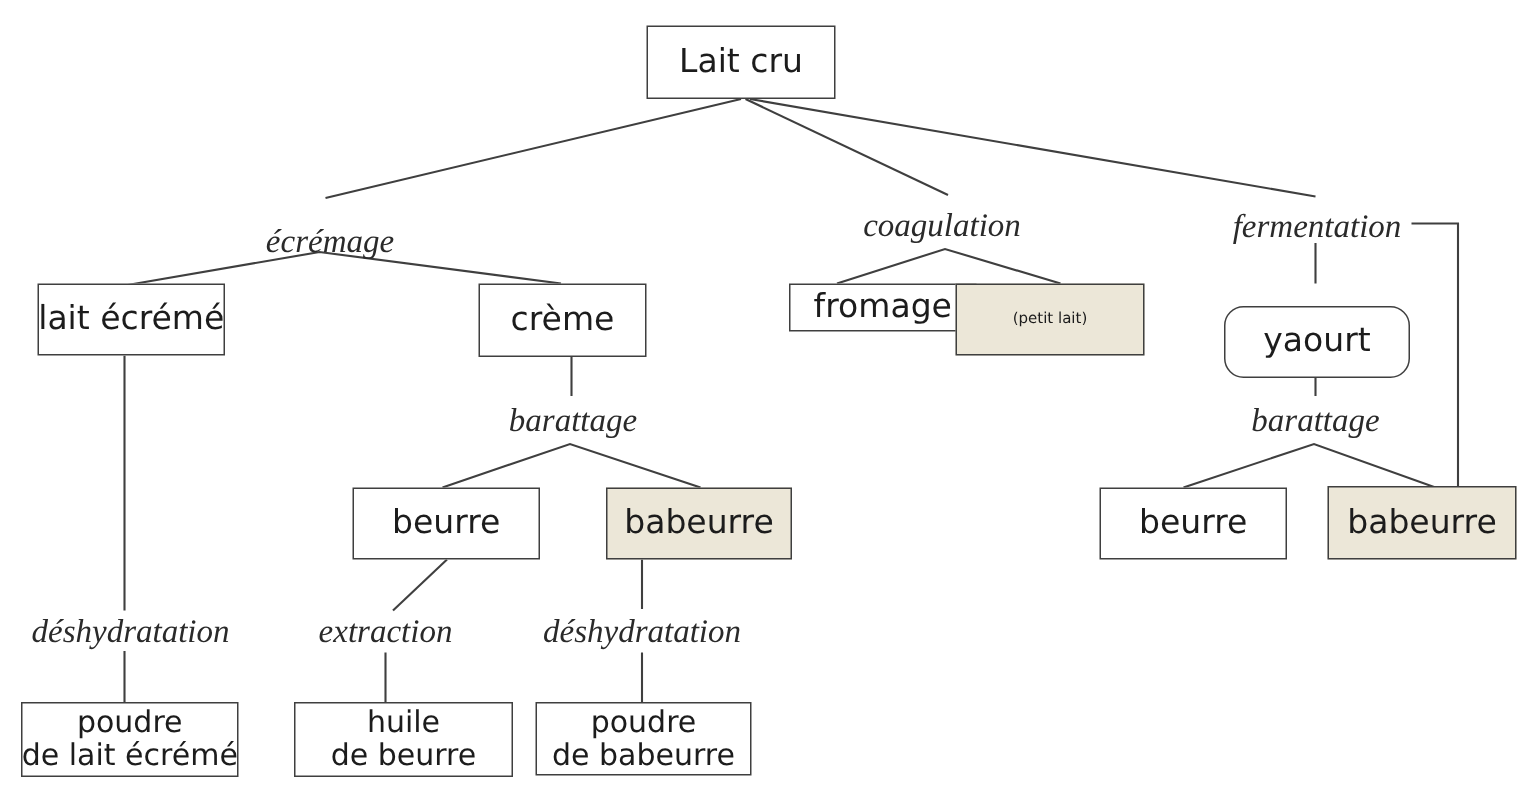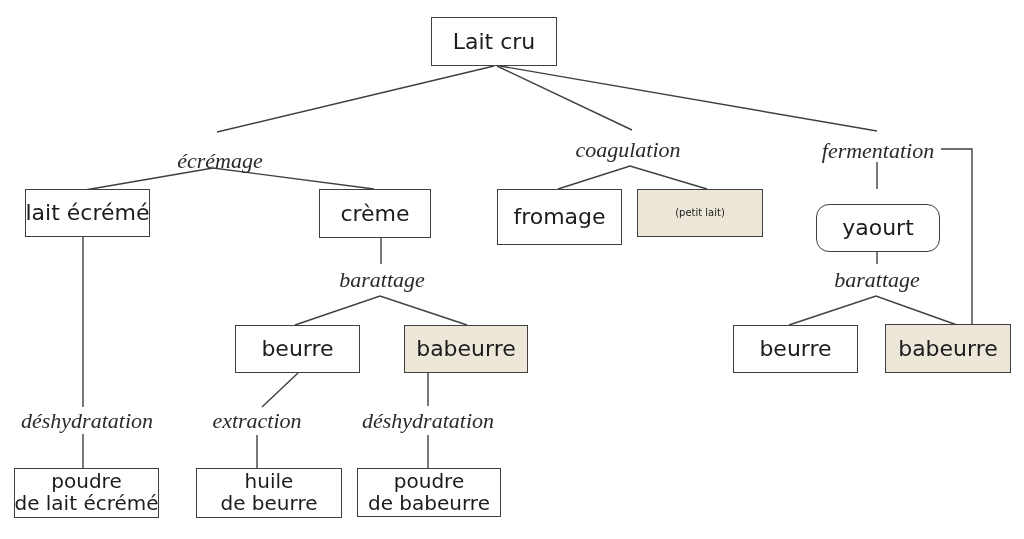--- a/index.html
+++ b/index.html
@@ -101,21 +101,21 @@
   <div class="process" style="left:87px; top:408px;">déshydratation</div>
   <div class="process" style="left:257px; top:408px;">extraction</div>
   <div class="process" style="left:428px; top:408px;">déshydratation</div>
 
   <div class="node" style="left:25px; top:189px; width:125px; height:48px;">
     <span>lait écrémé</span>
   </div>
   <div class="node" style="left:319px; top:189px; width:112px; height:49px;">
     <span>crème</span>
   </div>
-  <div class="node" style="left:497px; top:189px; width:125px; height:56px;">
+  <div class="node" style="left:526px; top:189px; width:125px; height:32px;">
     <span>fromage</span>
   </div>
   <div class="node node--shaded" style="left:637px; top:189px; width:126px; height:48px;">
     <span class="sublabel">(petit lait)</span>
   </div>
   <div class="node" style="left:816px; top:204px; width:124px; height:48px;border-radius:13px;">
     <span>yaourt</span>
   </div>
 
   <div class="node" style="left:235px; top:325px; width:125px; height:48px;">

